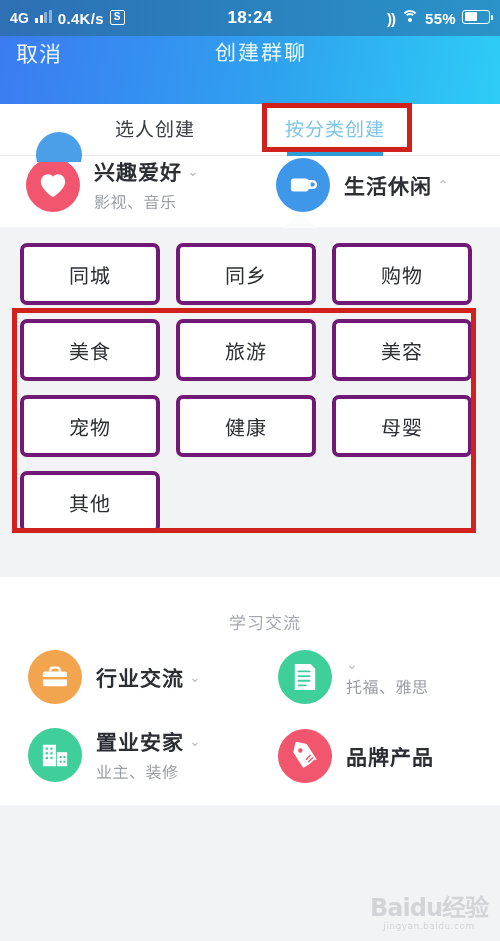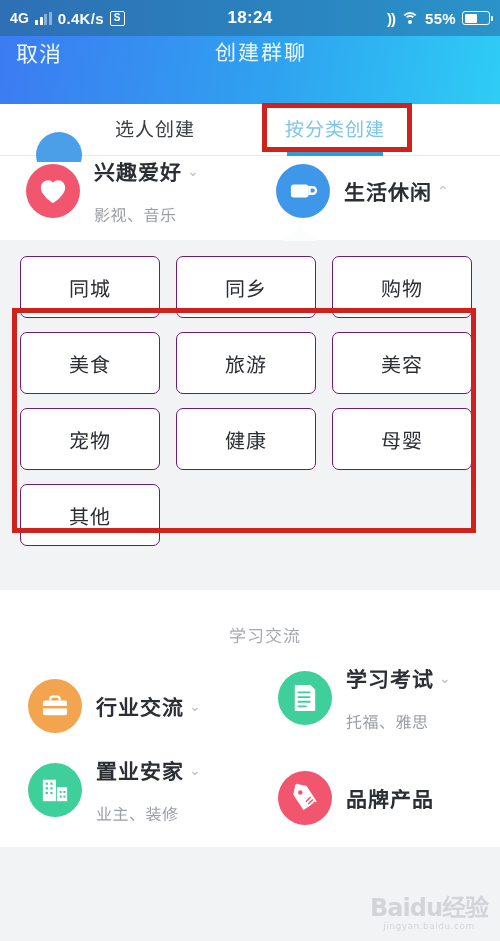--- a/index.html
+++ b/index.html
@@ -13,21 +13,21 @@
 
   
   .statusbar {
     height: 36px; width: 100%;
     background: linear-gradient(90deg, #2e6fb5 0%, #2a81bd 50%, #2b93c9 100%);
     display: flex; align-items: center;
     padding: 0 10px; color: #ffffff;
     font-size: 16px; font-weight: bold;
     letter-spacing: .3px;
   }
-  .sb-left, .sb-right { display: flex; align-items: center; gap: 6px; flex: 1; }
+  .sb-left, .sb-right { display: flex; gap: 6px; flex: 1; }
   .sb-right { justify-content: flex-end; }
   .sb-center { font-size: 17px; font-weight: bold; }
   .sb-net { font-size: 14px; font-weight: bold; }
   .sig-bars { display: flex; align-items: flex-end; gap: 1.5px; height: 13px; }
   .sig-bars i { display: block; width: 3px; background: #ffffff; border-radius: .5px; }
   .sig-bars i:nth-child(1) { height: 5px; }
   .sig-bars i:nth-child(2) { height: 8px; }
   .sig-bars i:nth-child(3) { height: 11px; opacity: .45; }
   .sig-bars i:nth-child(4) { height: 13px; opacity: .45; }
   .sb-speed { font-size: 15px; font-weight: bold; }
@@ -99,21 +99,21 @@
   }
   .cat-col { width: 50%; display: flex; align-items: center; padding-left: 26px; }
   .cat-icon {
     width: 54px; height: 54px; border-radius: 50%;
     display: flex; align-items: center; justify-content: center;
     flex: none; margin-right: 14px;
   }
   .cat-texts { display: flex; flex-direction: column; justify-content: center; }
   .cat-title-line { display: flex; align-items: center; gap: 5px; }
   .cat-title { font-size: 21px; color: #2b2e33; font-weight: bold; letter-spacing: 1px; }
-  .cat-sub { font-size: 16px; color: #9a9ea5; margin-top: 16px; letter-spacing: .5px; }
+  .cat-sub { font-size: 16px; color: #9a9ea5; margin-top: 3px; letter-spacing: .5px; }
   .chev { color: #b9bdc4; font-size: 14px; line-height: 1; }
 
   
   .partial-circle {
     position: absolute; left: 36px; top: -24px;
     width: 46px; height: 30px; overflow: hidden;
   }
   .partial-circle > i {
     display: block; width: 46px; height: 46px; border-radius: 50%;
     background: #4a9fe8;
@@ -125,21 +125,21 @@
     width: 0; height: 0;
     border-left: 17px solid transparent; border-right: 17px solid transparent;
     border-bottom: 15px solid #fbfcfc;
   }
 
   
   .grid-panel { background: #f2f3f5; padding: 16px 20px 18px 20px; }
   .grid { display: flex; flex-wrap: wrap; gap: 14px 16px; }
   .grid-item {
     width: 140px; height: 62px; background: #ffffff;
-    border-radius: 7px; border: 1px solid #701a75;
+    border-radius: 7px; border: 4px solid #701a75;
     display: flex; align-items: center; justify-content: center;
     font-size: 20px; color: #2b2e33; letter-spacing: 1px;
     box-shadow: 0 1px 1px rgba(0,0,0,.02);
   }
 
   
   .redbox { position: absolute; border: 5px solid #d0211c; pointer-events: none; }
   #redbox-tab  { left: 262px; top: 103px;  width: 150px; height: 49px; }
   #redbox-grid { left: 12px;  top: 308px;  width: 464px; height: 225px; }
 
@@ -290,21 +290,20 @@
               <div class="cat-icon" style="background:#3ecf9a;">
                 <svg width="26" height="30" viewBox="0 0 28 32">
                   <path d="M3 2h17l5 5v23H3z" fill="#fff"></path>
                   <g stroke="#3ecf9a" stroke-width="2" stroke-linecap="round">
                     <path d="M7 10h12M7 15h12M7 20h12M7 25h8"></path>
                   </g>
                 </svg>
               </div>
               <div class="cat-texts">
                 <div class="cat-title-line">
-                  <span class="cat-title">学习考试</span>
                   <span class="chev">⌄</span>
                 </div>
                 <div class="cat-sub">托福、雅思</div>
               </div>
             </div>
           </div>
           <div class="list-row">
             <div class="list-col">
               <div class="cat-icon" style="background:#3ecf9a;">
                 <svg width="30" height="28" viewBox="0 0 32 30">

